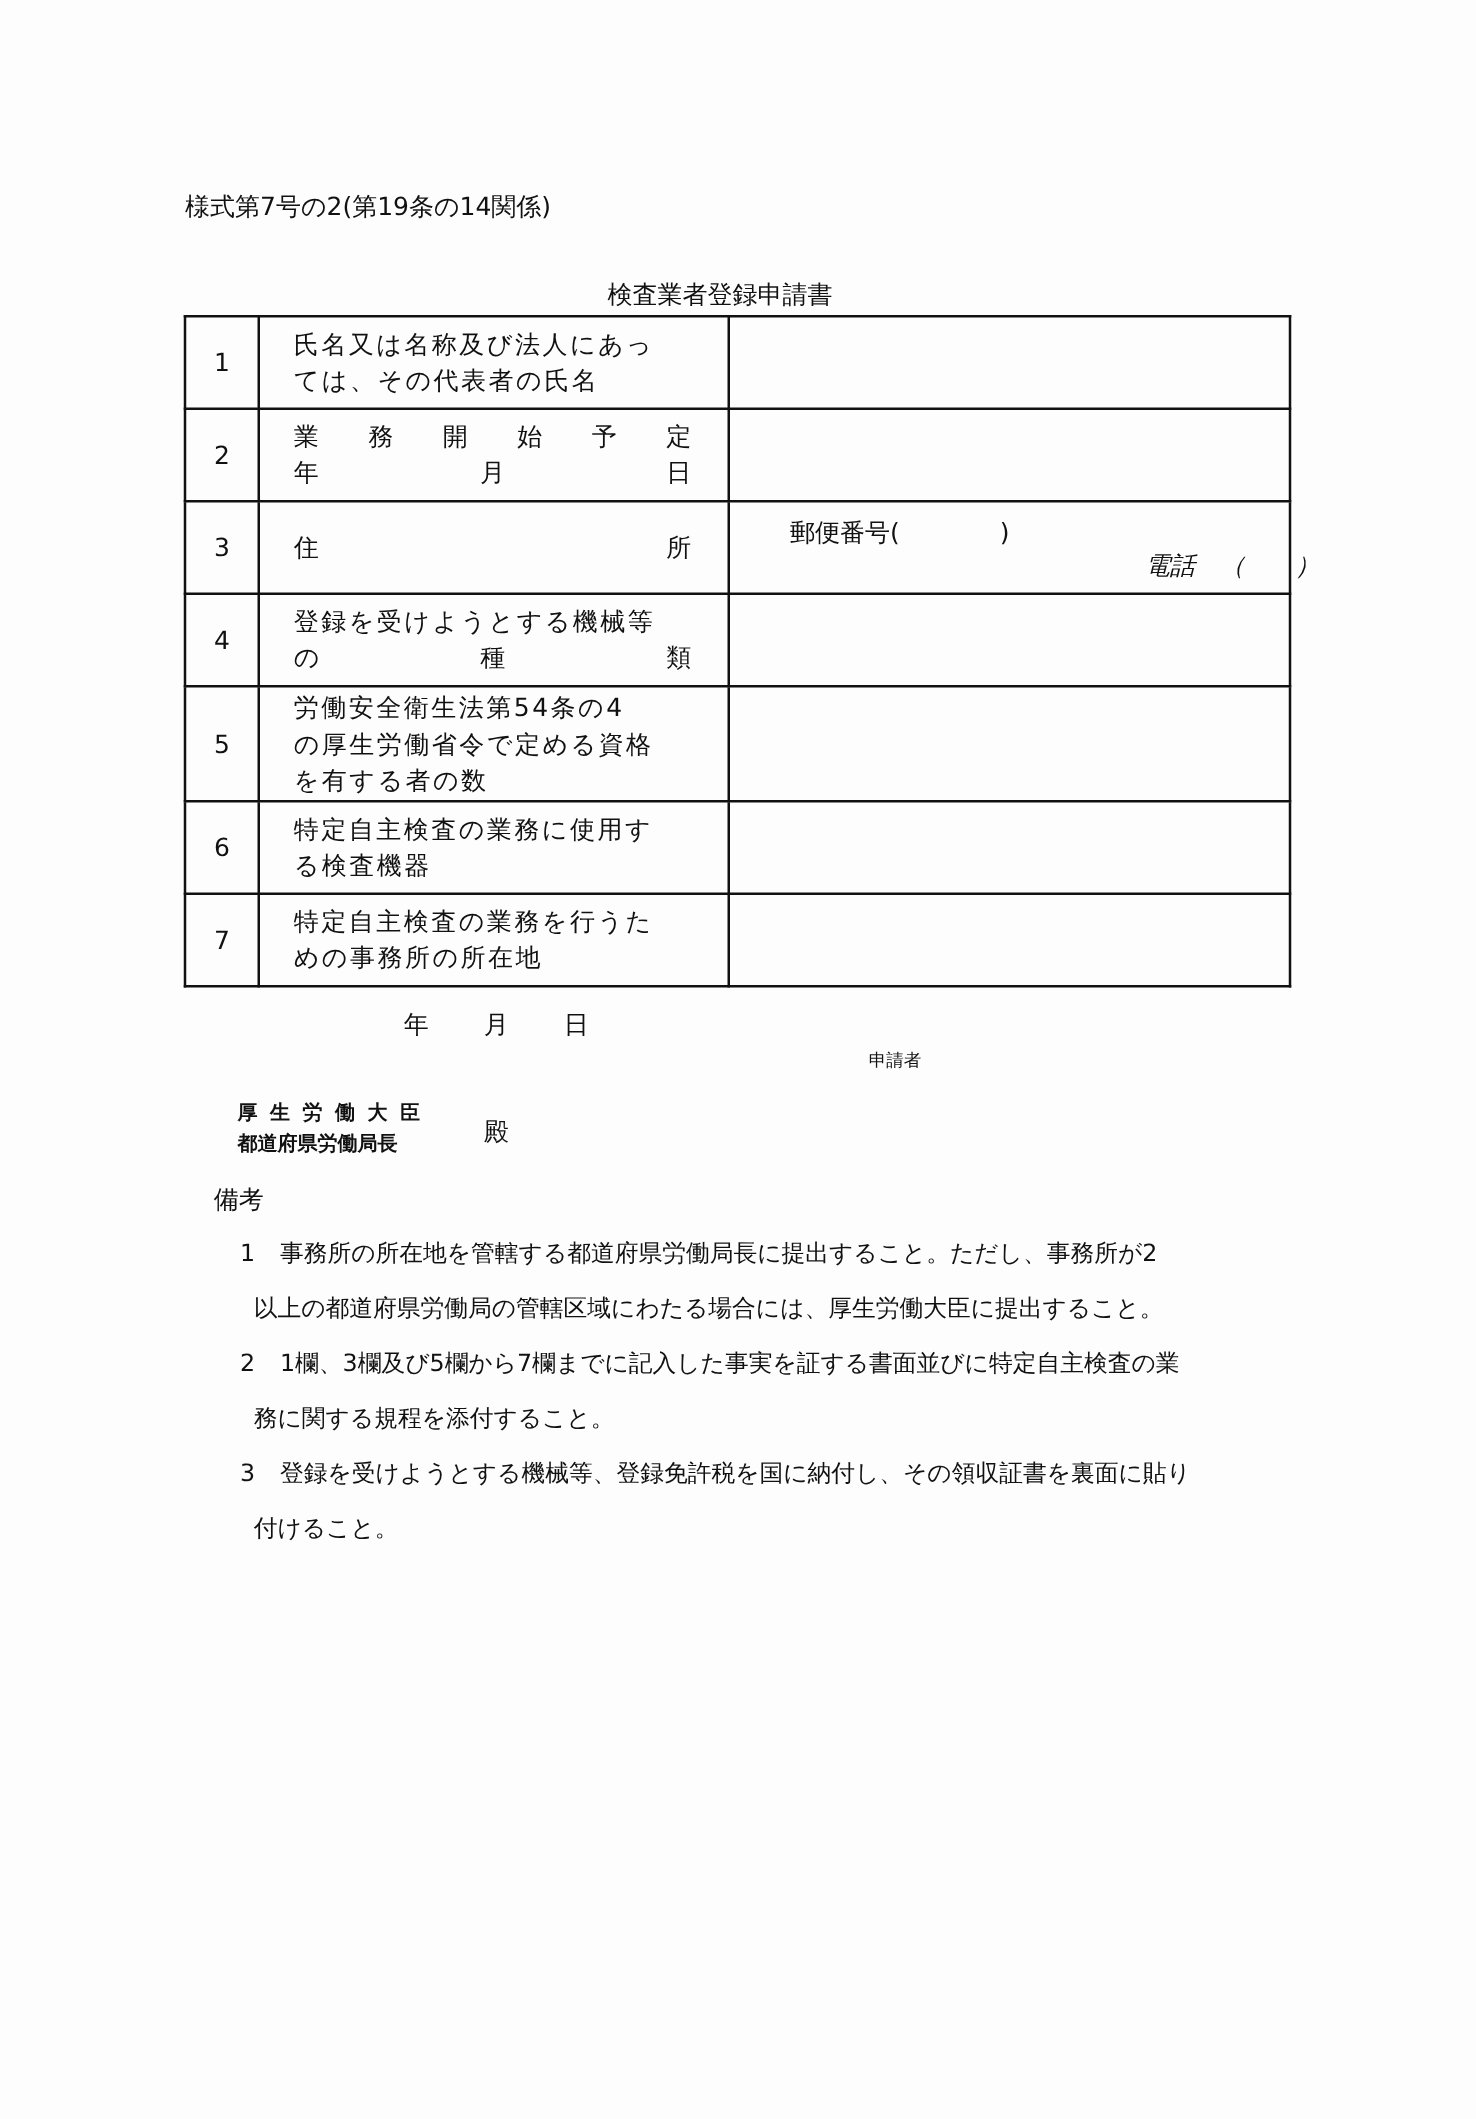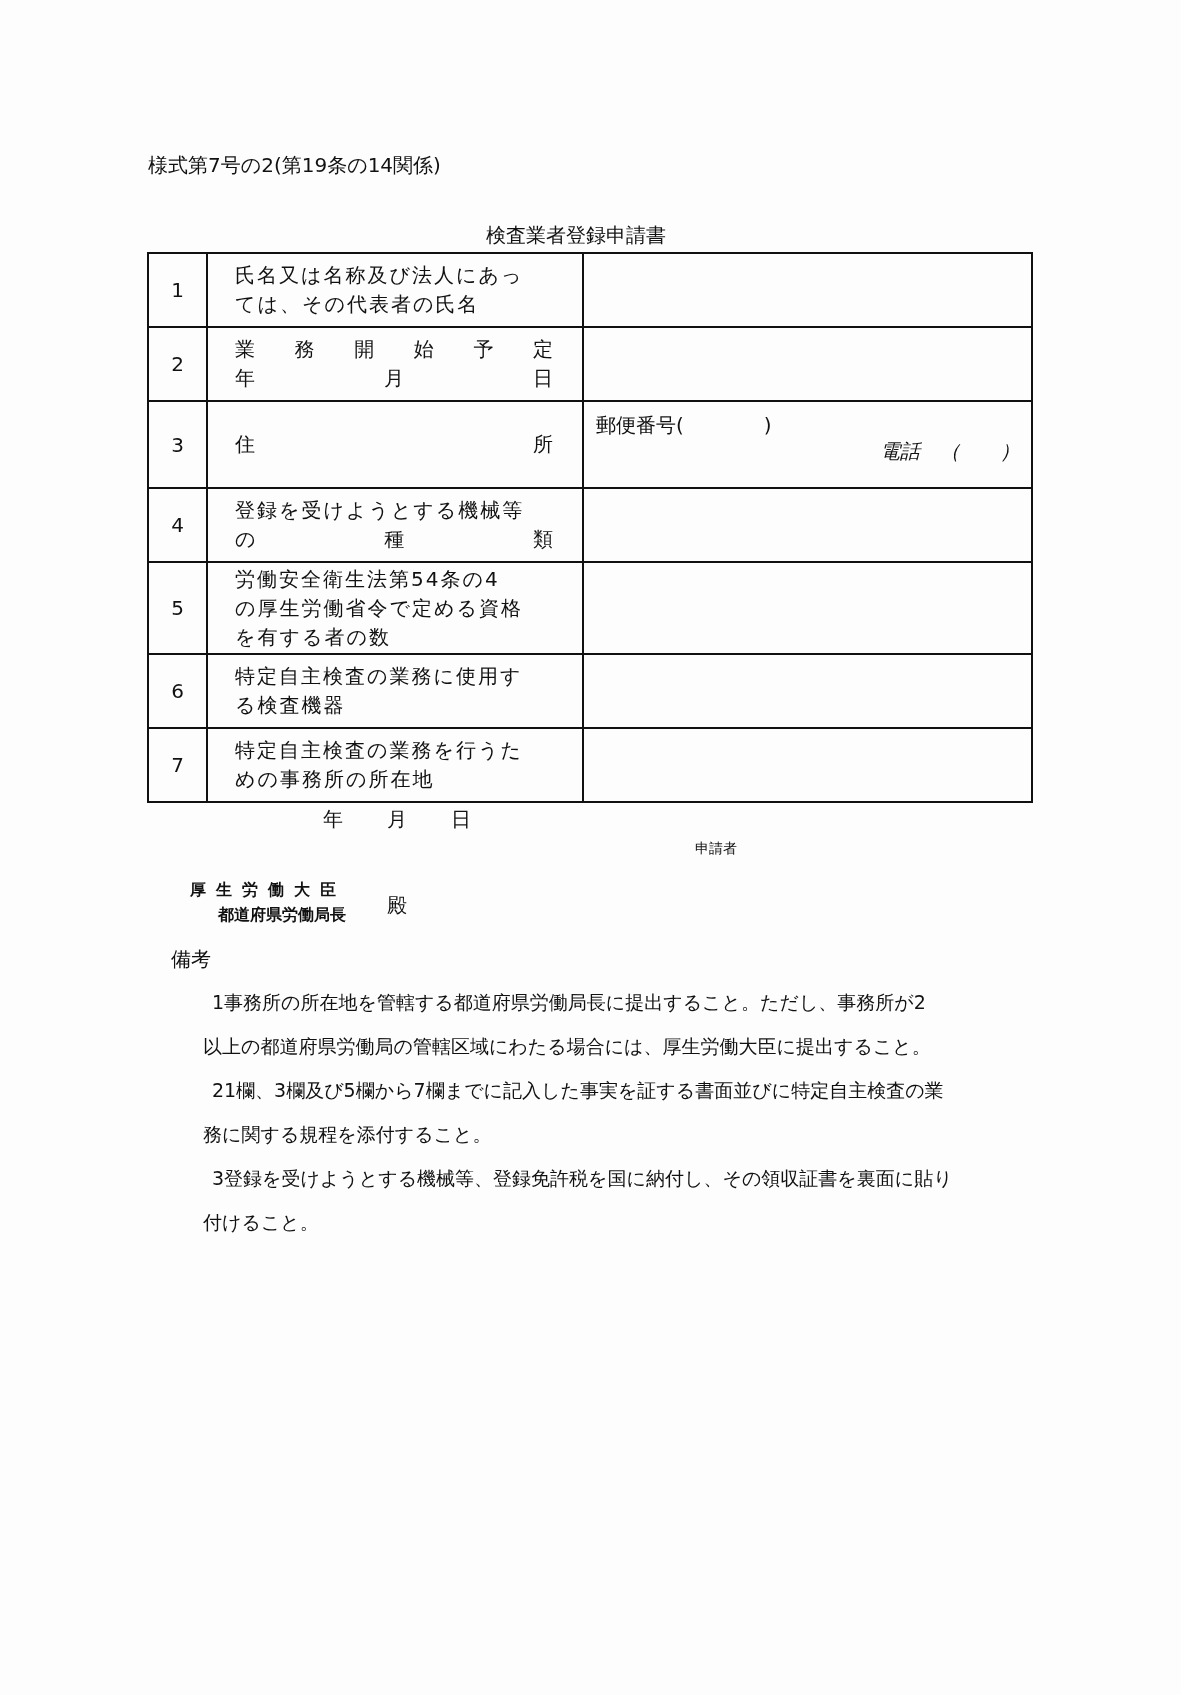--- a/index.html
+++ b/index.html
@@ -1,27 +1,27 @@
 <!DOCTYPE html>
 <html><head>
 <meta charset="utf-8">
 <style>
   html, body { margin:0; padding:0; background:#fdfdfd; }
   body { width:1181px; height:1695px; position:relative; overflow:hidden;
          font-family:"DejaVu Sans", "Liberation Sans", sans-serif; color:#111; }
-  .abs { position:absolute; white-space:nowrap;text-align:right; }
+  .abs { position:absolute; white-space:nowrap; }
   .form-no { left:148px; top:152px; font-size:20px; }
   .title { left:486px; top:222px; font-size:20px; }
   table.form { position:absolute; left:147px; top:252px; width:886px; border-collapse:collapse; table-layout:fixed; }
   table.form td { border:2px solid #111; padding:0; vertical-align:middle; font-size:20px; }
   td.num { width:57px; text-align:center; }
   td.lbl { width:320px; padding:0 27px !important; letter-spacing:2px; line-height:29px; }
   td.val { }
   .spread { display:flex; justify-content:space-between; }
-  .addr-val { position:relative; height:85px; }
+  .addr-val { position:relative; height:70px;margin-left:36px; }
   .zip { position:absolute; left:12px; top:10px; }
   .tel { position:absolute; left:296px; top:36px;font-style:italic; }
   .date { left:323px; top:806px; font-size:20px; word-spacing:0; }
   .date span { display:inline-block; }
   .applicant { left:695px; top:840px; font-size:14px; }
   .addressee { left:190px; top:877px; font-size:16px; line-height:25px;font-weight:bold; }
   .addressee .l1 { letter-spacing:10px; }
   .dono { left:387px; top:892px; font-size:20px; }
   .remarks-h { left:171px; top:946px; font-size:20px; }
   .note { font-size:19px; left:192px; }

